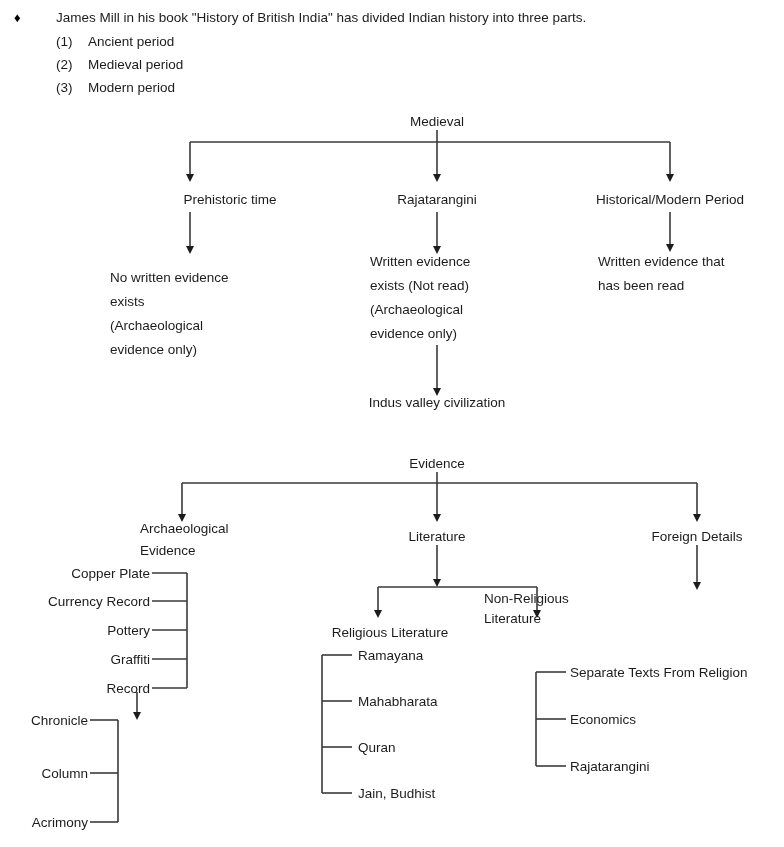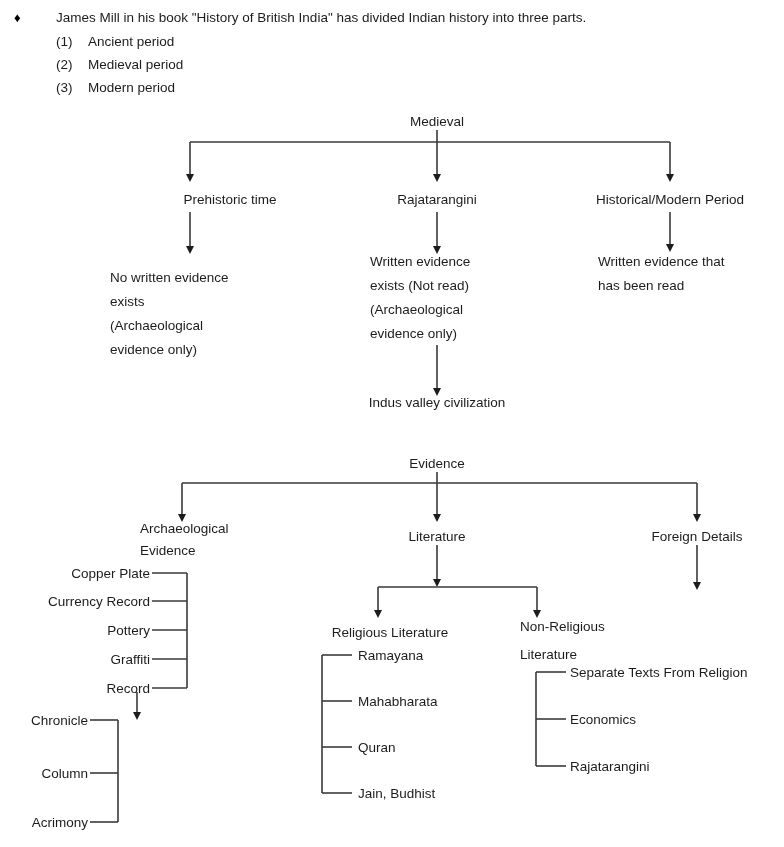--- a/index.html
+++ b/index.html
@@ -192,21 +192,21 @@
   <span class="rgt" style="left:150px; top:593px;">Currency Record</span>
   <span class="rgt" style="left:150px; top:622px;">Pottery</span>
   <span class="rgt" style="left:150px; top:651px;">Graffiti</span>
   <span class="rgt" style="left:150px; top:680px;">Record</span>
 
   <span class="rgt" style="left:88px; top:712px;">Chronicle</span>
   <span class="rgt" style="left:88px; top:765px;">Column</span>
   <span class="rgt" style="left:88px; top:814px;">Acrimony</span>
 
   <span class="ctr" style="left:390px; top:621px;">Religious Literature</span>
-  <span class="multi" style="left:484px; top:613px; line-height:28px;margin-left:36px;">Non-Religious
+  <span class="multi" style="left:484px; top:589px; line-height:20px;">Non-Religious
 Literature</span>
 
   <span class="txt" style="left:358px; top:647px;">Ramayana</span>
   <span class="txt" style="left:358px; top:693px;">Mahabharata</span>
   <span class="txt" style="left:358px; top:739px;">Quran</span>
   <span class="txt" style="left:358px; top:785px;">Jain, Budhist</span>
 
   <span class="txt" style="left:570px; top:664px;">Separate Texts From Religion</span>
   <span class="txt" style="left:570px; top:711px;">Economics</span>
   <span class="txt" style="left:570px; top:758px;">Rajatarangini</span>

